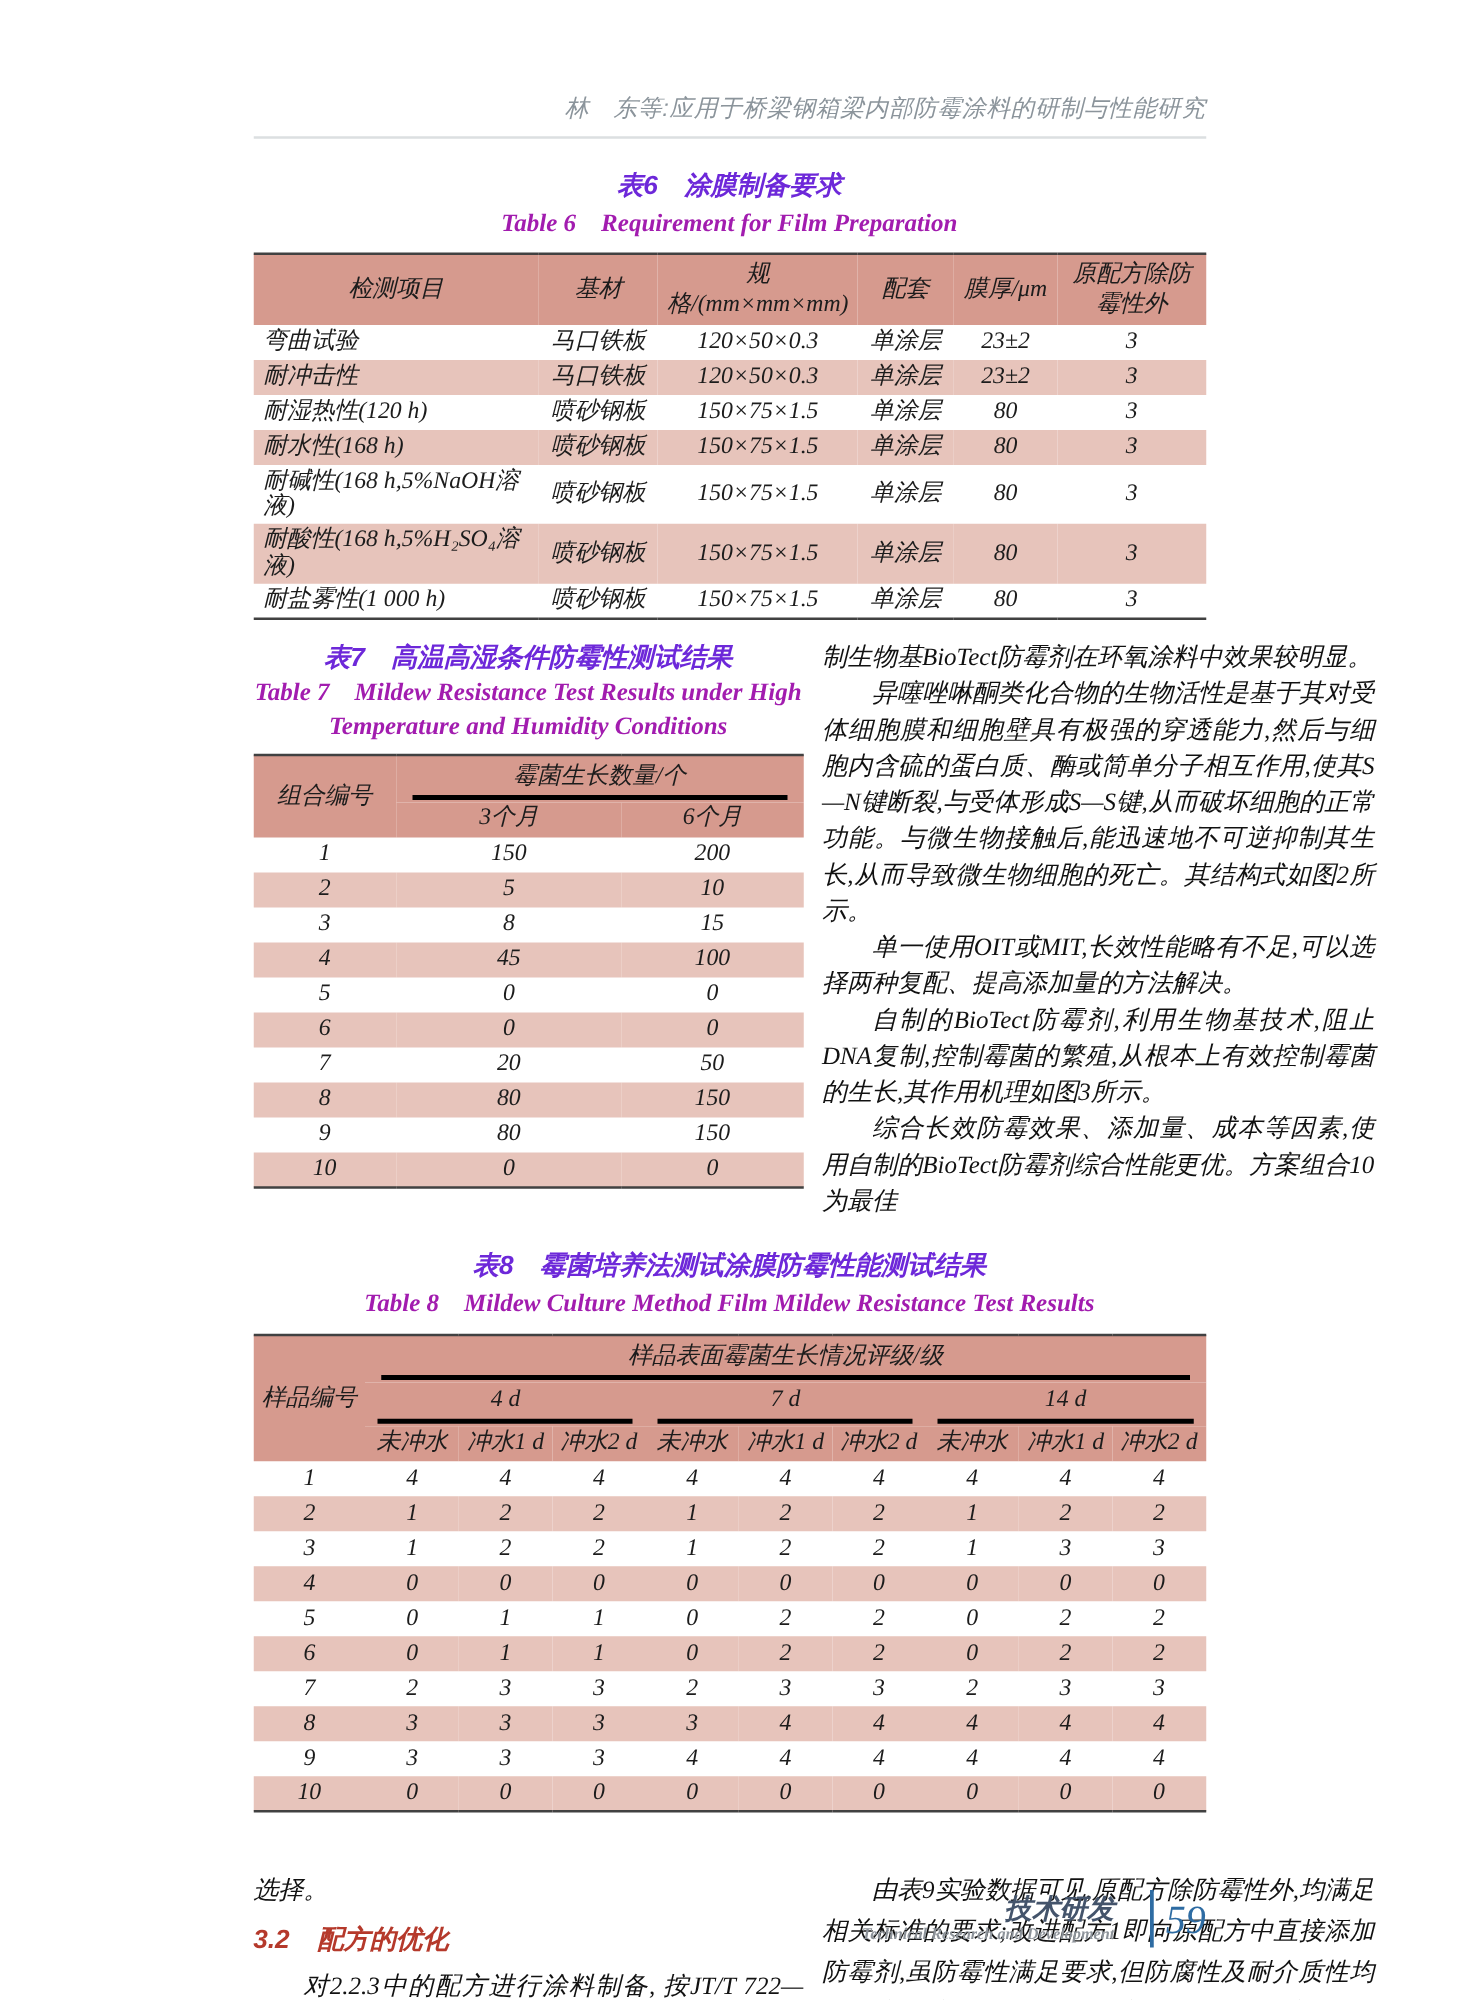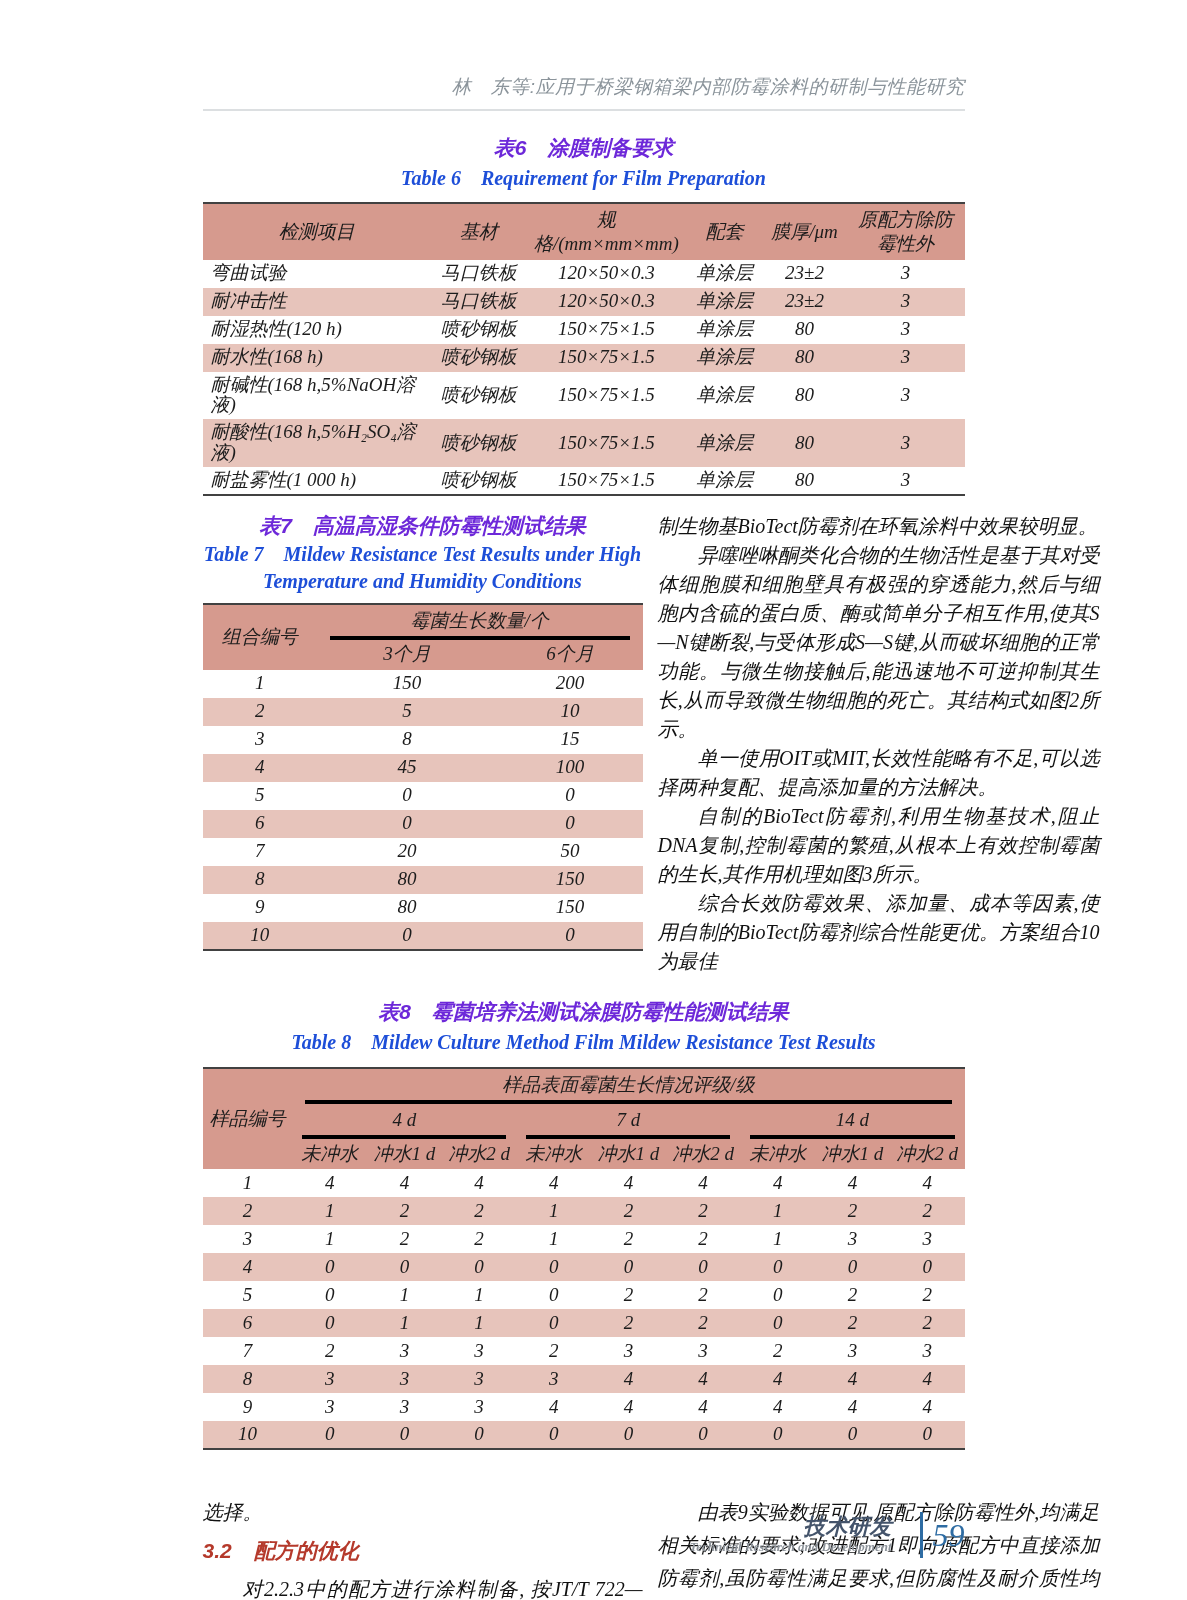--- a/index.html
+++ b/index.html
@@ -18,21 +18,21 @@
     font-size:19px; color:#8b949b; letter-spacing:0.5px;
     border-bottom:2px solid #dcdfe1;
   }
 
   
   .tbl-title-zh {
     text-align:center; font-family:"Liberation Sans","DejaVu Sans",sans-serif;
     font-weight:bold; font-size:21px; color:#6d28d9;
   }
   .tbl-title-en {
-    text-align:center; font-weight:bold; font-size:20px; color:#1d4ed8;
+    text-align:center; font-weight:bold; font-size:20px; color:#a21caf;
   }
 
   
   table.jt {
     width:100%; border-collapse:collapse; table-layout:fixed;
     border-top:2px solid #414141; border-bottom:2px solid #414141;
     font-size:19px;
   }
   table.jt th {
     background:#d69a8e; font-weight:normal; text-align:center;

